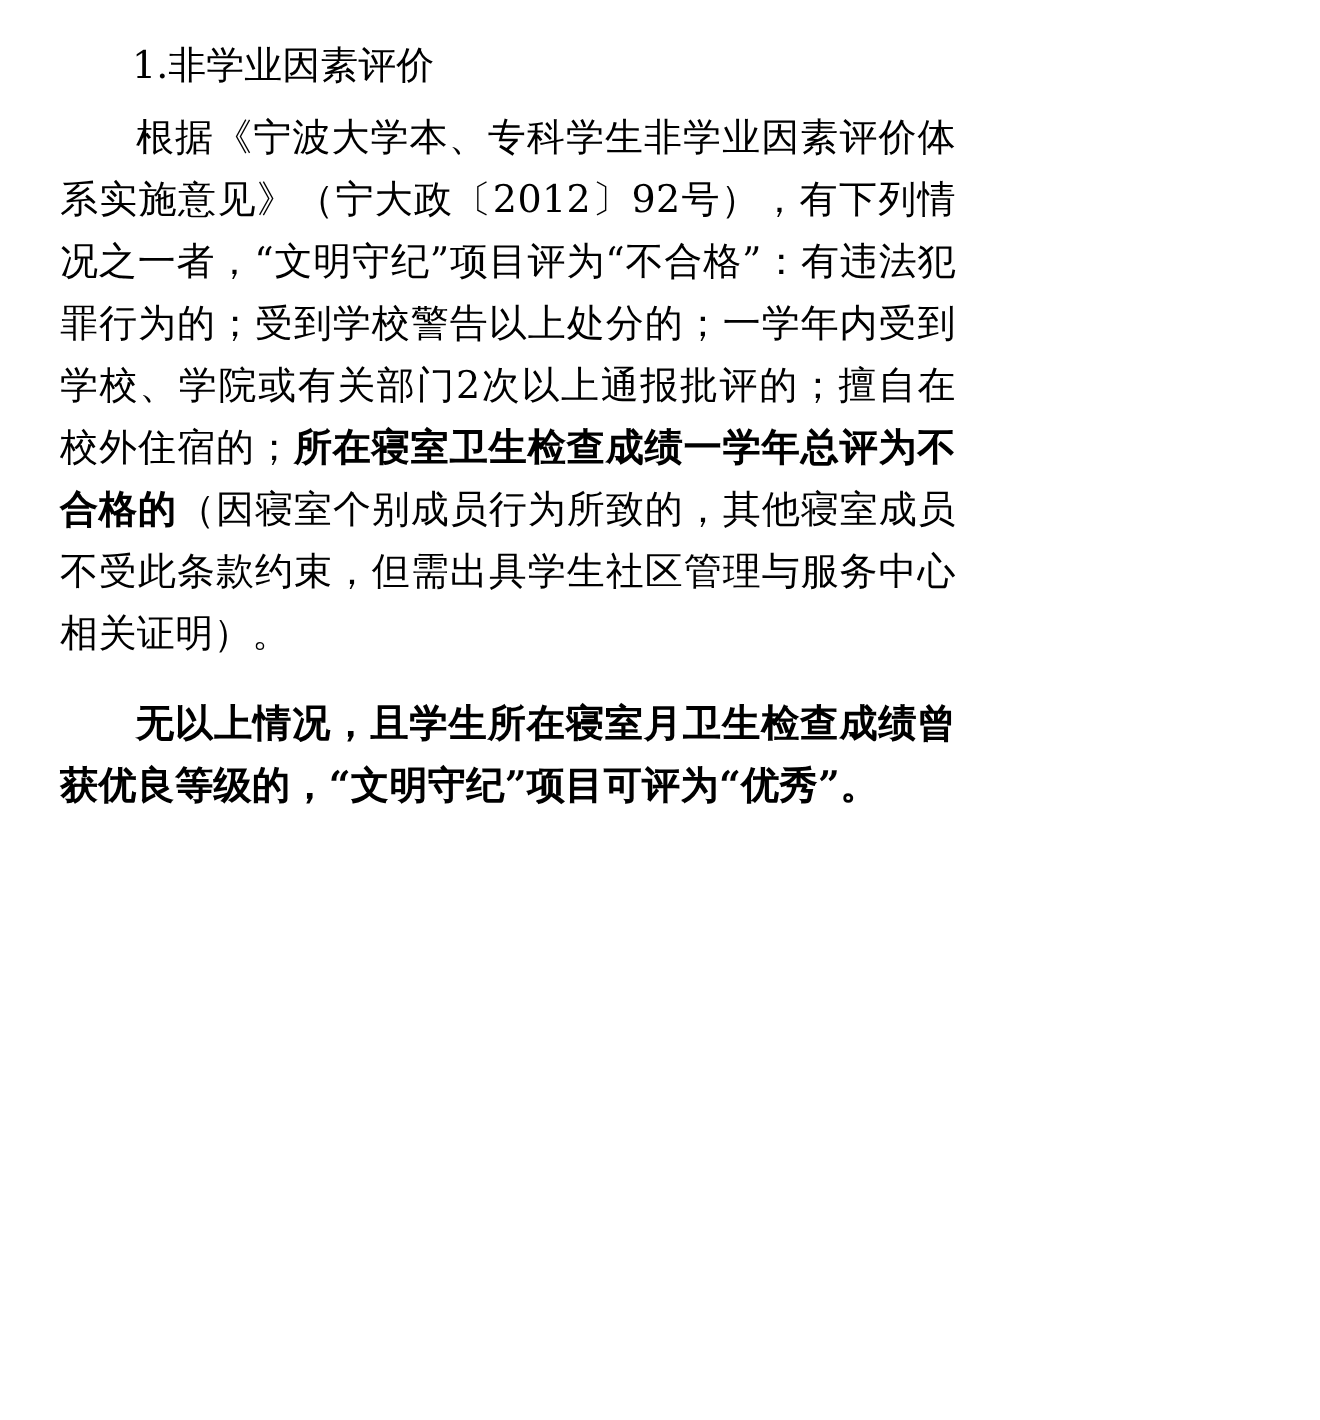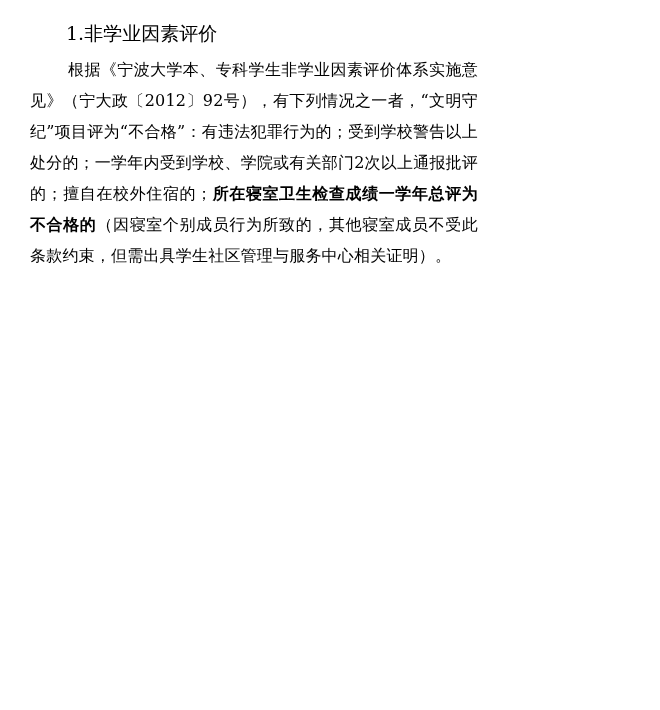--- a/index.html
+++ b/index.html
@@ -21,21 +21,21 @@
     padding: 18px 46px 10px 30px;
   }
   .heading {
     font-size: 19px;
     line-height: 30px;
     text-indent: 36px;
     margin: 0 0 6px 0;
     font-weight: normal;
   }
   .para {
-    font-size: 16px;
+    font-size: 19px;
     line-height: 31px;
     text-indent: 38px;
     margin: 0 16px 2px 0;
     text-align: justify;
     text-justify: inter-ideograph;
     letter-spacing: 0.2px;
   }
   .para.gap {
     margin-top: 14px;
   }
@@ -43,14 +43,15 @@
     font-weight: bold;
   }
 </style>
 </head>
 <body>
 
 <div class="page">
   <h1 class="heading">1.非学业因素评价</h1>
   <div id="paragraphs">
       <div class="para"><span>根据《宁波大学本、专科学生非学业因素评价体系实施意见》（宁大政〔2012〕92号），有下列情况之一者，“文明守纪”项目评为“不合格”：有违法犯罪行为的；受到学校警告以上处分的；一学年内受到学校、学院或有关部门2次以上通报批评的；擅自在校外住宿的；</span><span class="b">所在寝室卫生检查成绩一学年总评为不合格的</span><span>（因寝室个别成员行为所致的，其他寝室成员不受此条款约束，但需出具学生社区管理与服务中心相关证明）。</span></div>
+      <div class="para gap"><span class="b">无以上情况，且学生所在寝室月卫生检查成绩曾获优良等级的，“文明守纪”项目可评为“优秀”。</span></div>
     </div>
 </div>
 
 </body></html>

